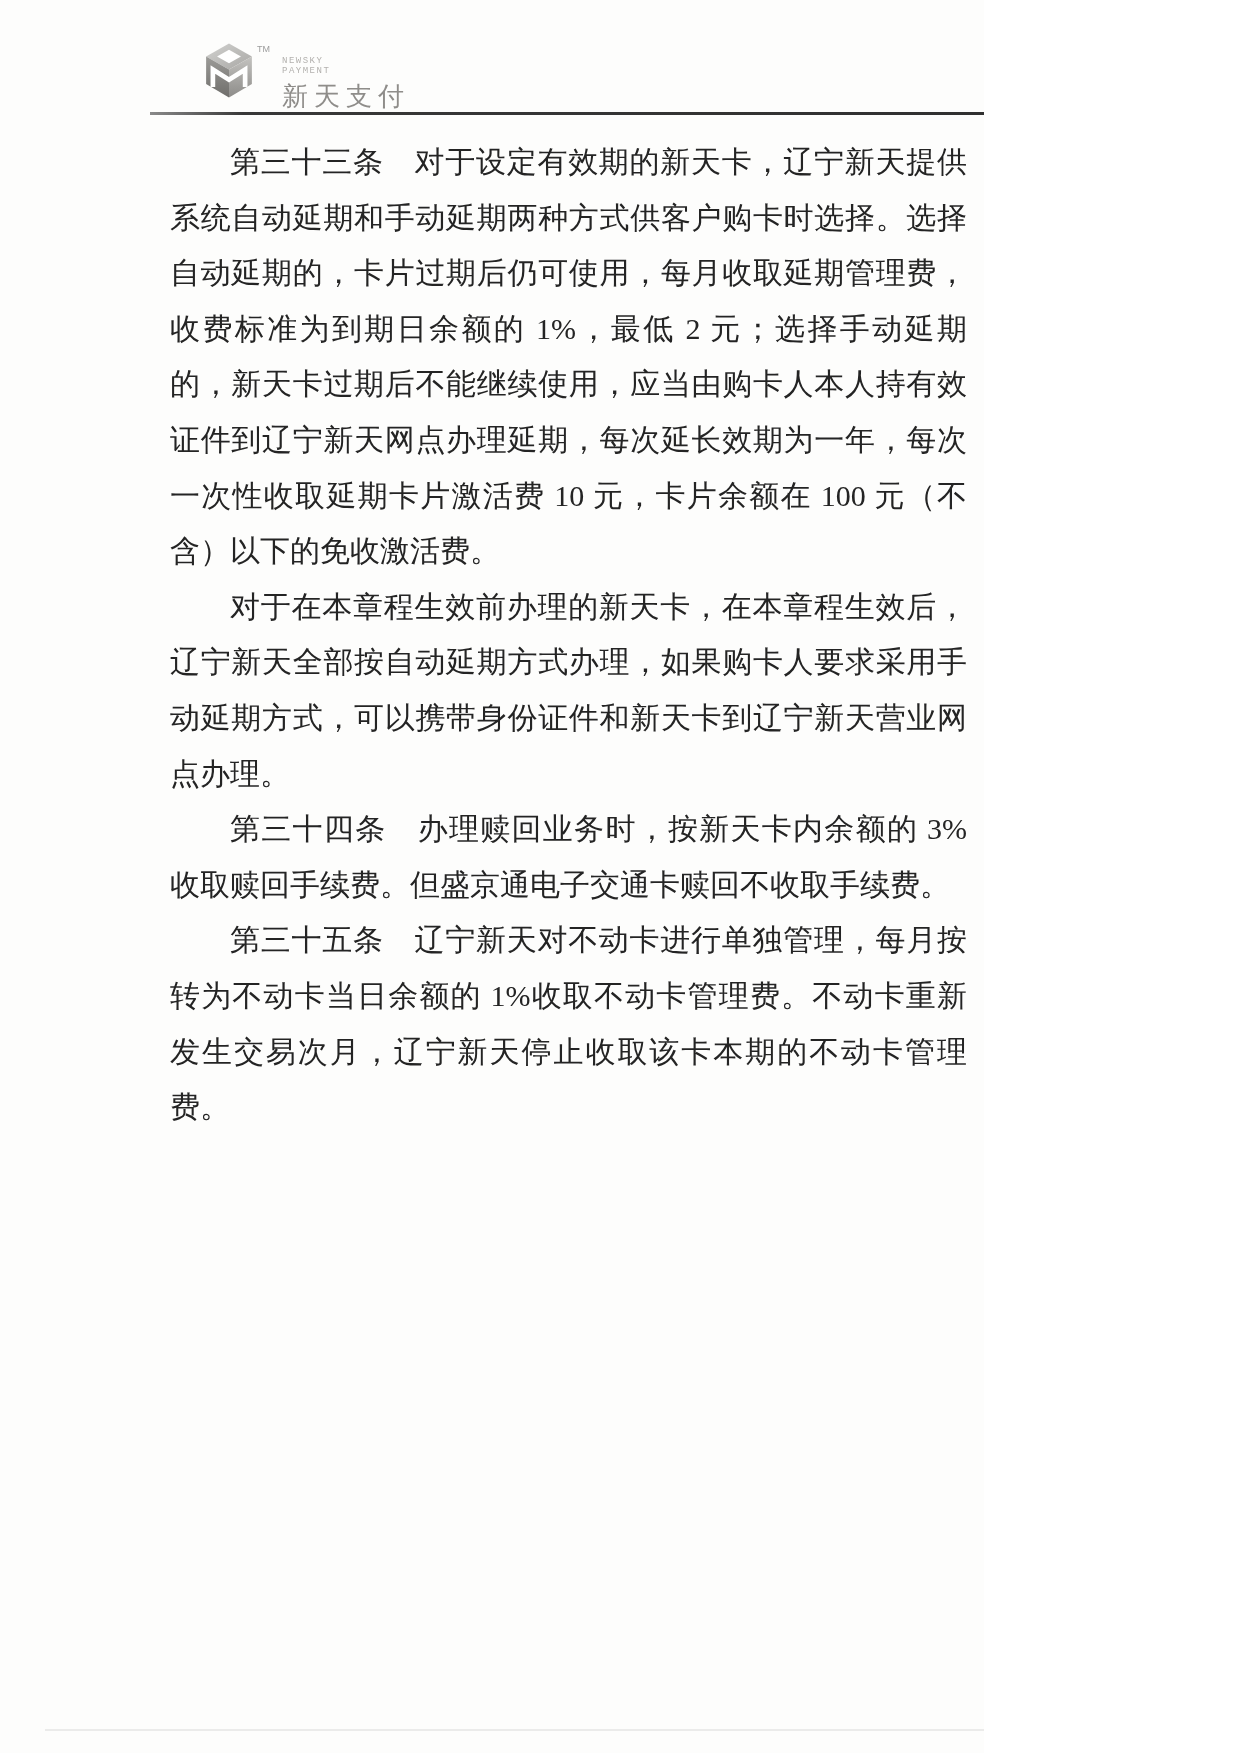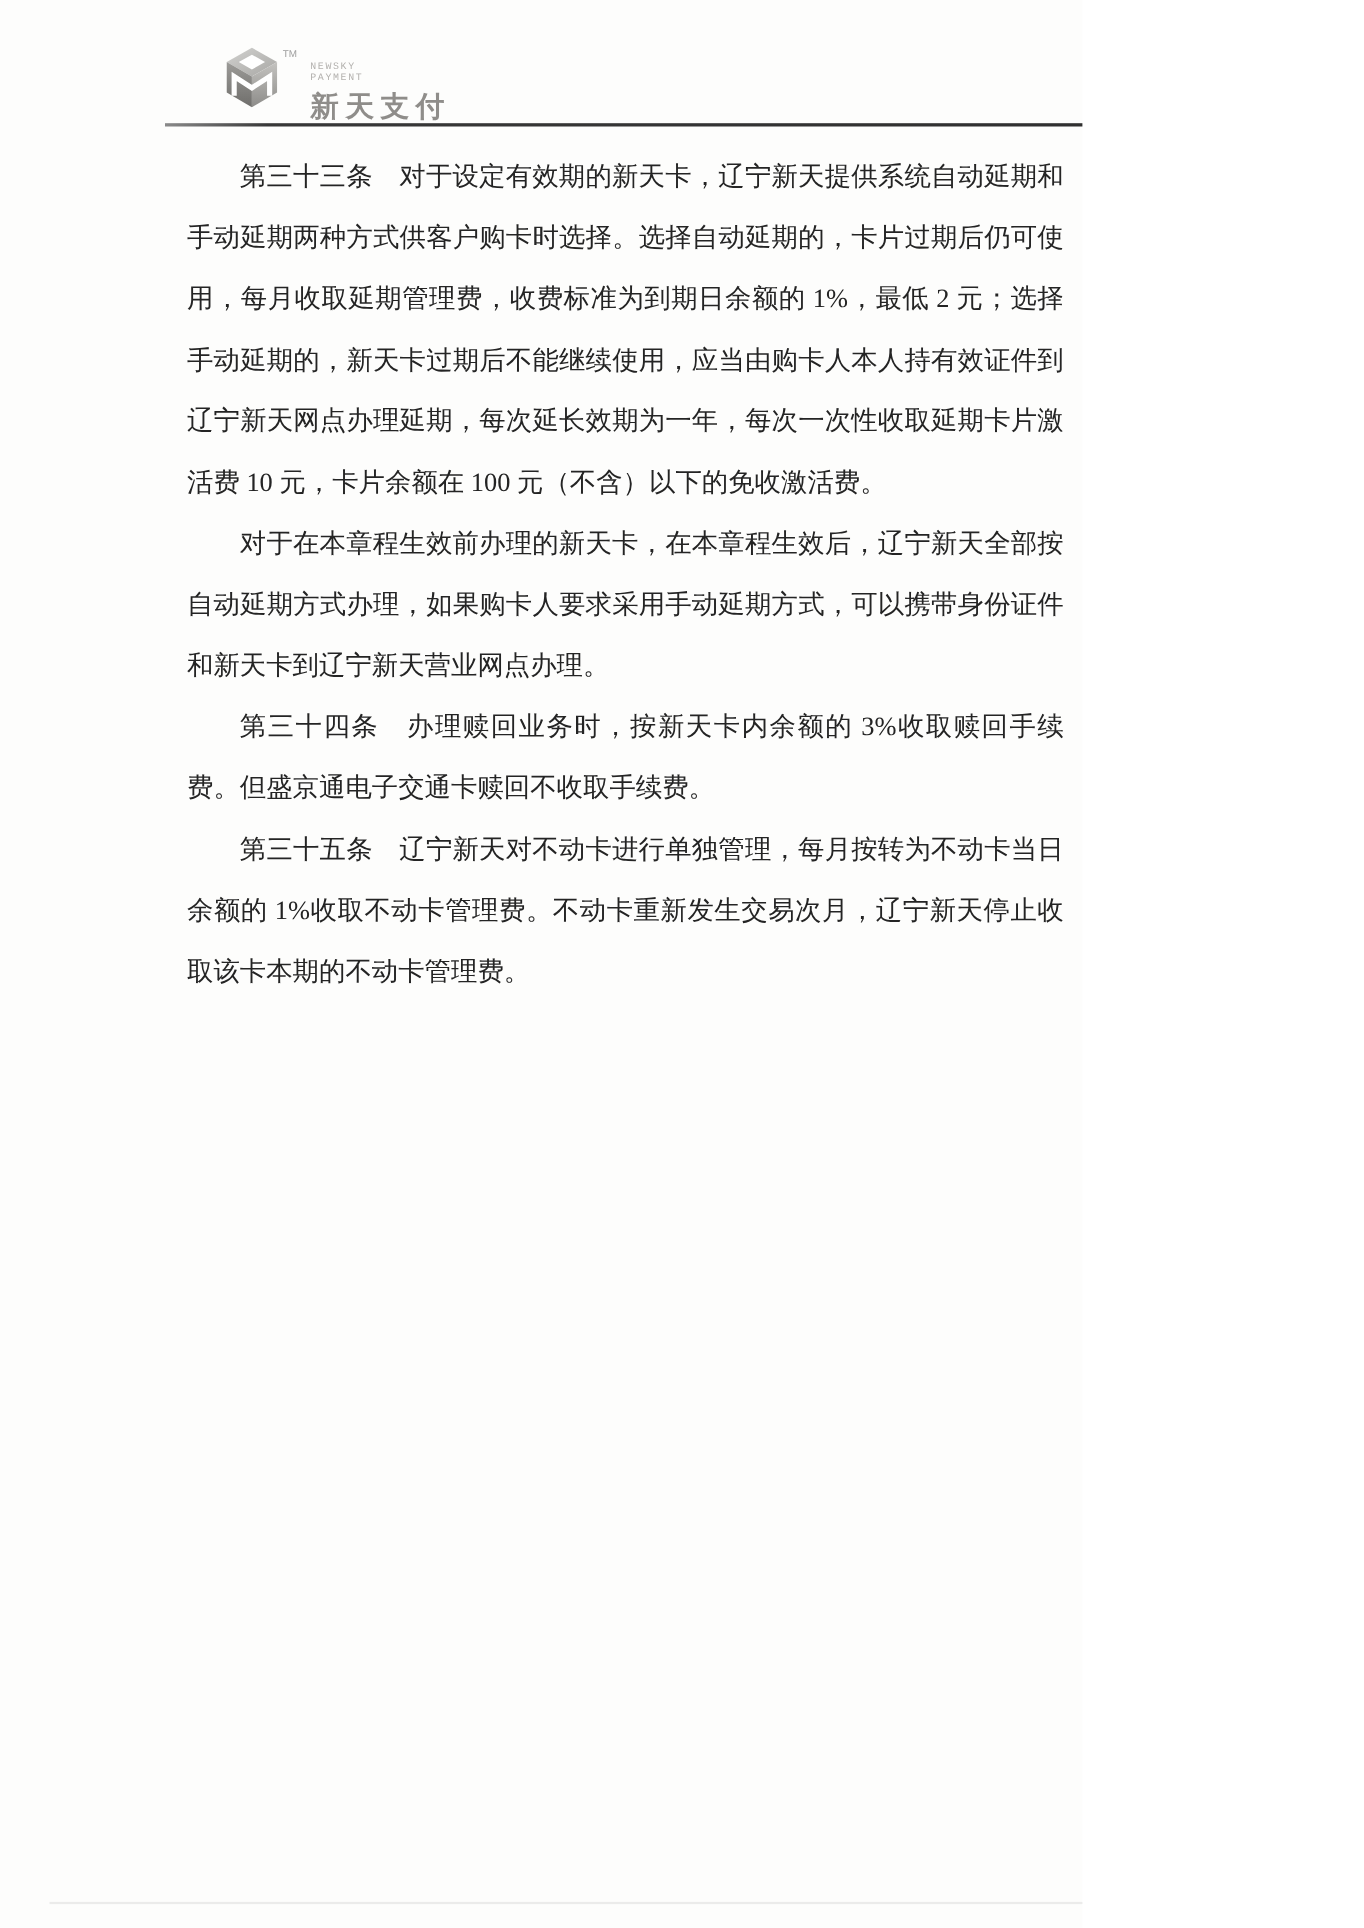--- a/index.html
+++ b/index.html
@@ -32,21 +32,21 @@
   .logo-en {
     font-family: Liberation Mono, monospace;
     font-size: 9px;
     line-height: 10px;
     letter-spacing: 1.5px;
     color: #b3b1ae;
   }
   .logo-cn {
     font-family: "Liberation Sans", "DejaVu Sans", sans-serif;
     font-size: 26px;
-    font-weight: bold;
+    font-weight: normal;
     letter-spacing: 6px;
     color: #8f8d8a;
     margin-top: 3px;
   }
   .header-title {
     position: absolute;
     right: 158px;
     top: 79px;
     font-size: 25px;
     letter-spacing: 2px;
@@ -60,21 +60,21 @@
     height: 3px;
     background: linear-gradient(to right, #8a8a8a 0%, #383838 10%, #2f2f2f 100%);
   }
 
   
   .doc-body {
     position: absolute;
     left: 170px;
     top: 134px;
     width: 797px;
-    font-size: 24px;
+    font-size: 30px;
     line-height: 55.6px;
     color: #242424;
     text-align: justify;
   }
   .doc-body p { margin: 0; text-indent: 2em; }
 
   
   .scan-line {
     position: absolute;
     left: 45px;

